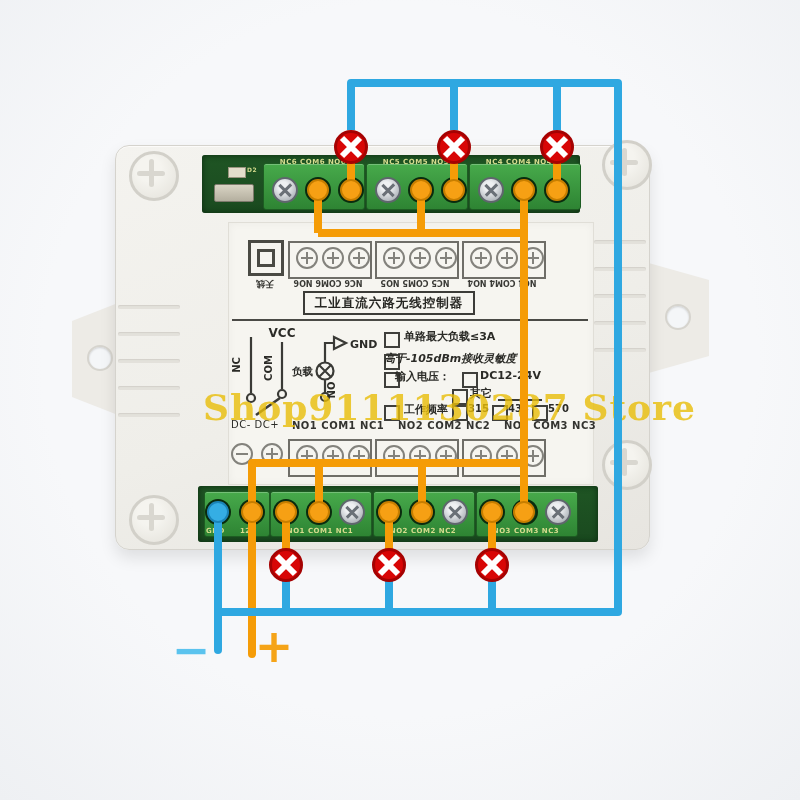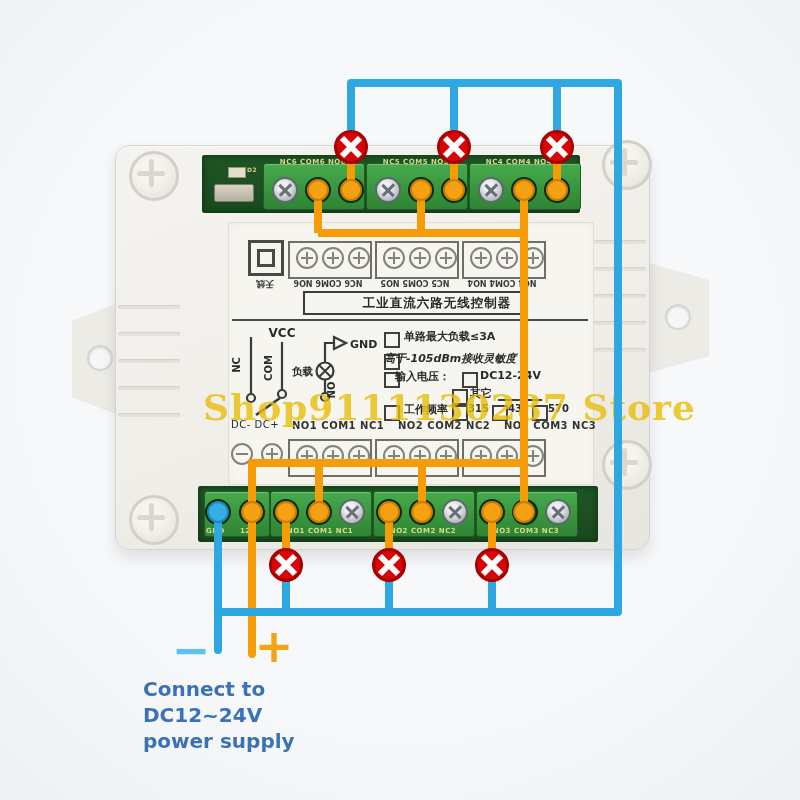--- a/index.html
+++ b/index.html
@@ -142,21 +142,21 @@
   <div class="pscrew cross" style="left:409px;top:247px;"></div>
   <div class="pscrew cross" style="left:435px;top:247px;"></div>
   <div class="abs pbox" style="left:462px;top:241px;width:80px;height:34px;"></div>
   <div class="pscrew cross" style="left:470px;top:247px;"></div>
   <div class="pscrew cross" style="left:496px;top:247px;"></div>
   <div class="pscrew cross" style="left:522px;top:247px;"></div>
   <div class="abs plabel flip" style="left:288px;top:278px;width:80px;">NC6 COM6 NO6</div>
   <div class="abs plabel flip" style="left:375px;top:278px;width:80px;">NC5 COM5 NO5</div>
   <div class="abs plabel flip" style="left:462px;top:278px;width:80px;">NC4 COM4 NO4</div>
 
-  <div class="abs titlebox" style="left:303px;top:291px;width:168px;height:20px;padding-left:48px;">工业直流六路无线控制器</div>
+  <div class="abs titlebox" style="left:303px;top:291px;width:168px;height:20px;">工业直流六路无线控制器</div>
   <div class="abs" style="left:232px;top:319px;width:356px;height:2px;background:#4a4a46;"></div>
 
   <svg class="abs" style="left:228px;top:323px;" width="154" height="100" viewBox="0 0 154 100">
     <g stroke="#3a3a36" stroke-width="2.2" fill="none">
       <path d="M23,14 V70"></path>
         <circle cx="23" cy="75" r="4"></circle>
       <path d="M54,19 V66"></path>
         <circle cx="54" cy="71" r="4"></circle>
       <path d="M52,75 L28,92" stroke-width="2.6"></path>
       <circle cx="97" cy="48" r="8.5"></circle>
@@ -275,18 +275,14 @@
         </g>
       <g>
           <circle cx="492" cy="565" r="15.5" fill="#D80606" stroke="#A50202" stroke-width="3"></circle>
           <path d="M483,556 L501,574 M501,556 L483,574" stroke="#fff" stroke-width="6"></path>
         </g>
     </g>
   </svg>
 
   <div class="abs sym minus" style="left:169px;top:626px;">−</div>
   <div class="abs sym plus" style="left:252px;top:622px;">+</div>
-  <div class="abs caption" style="left:143px;top:676px;width:240px;">
-    <div>Connect to DC12~24V</div>
-    <div>power supply</div>
-  </div>
 
 </div>
 
 </body></html>

